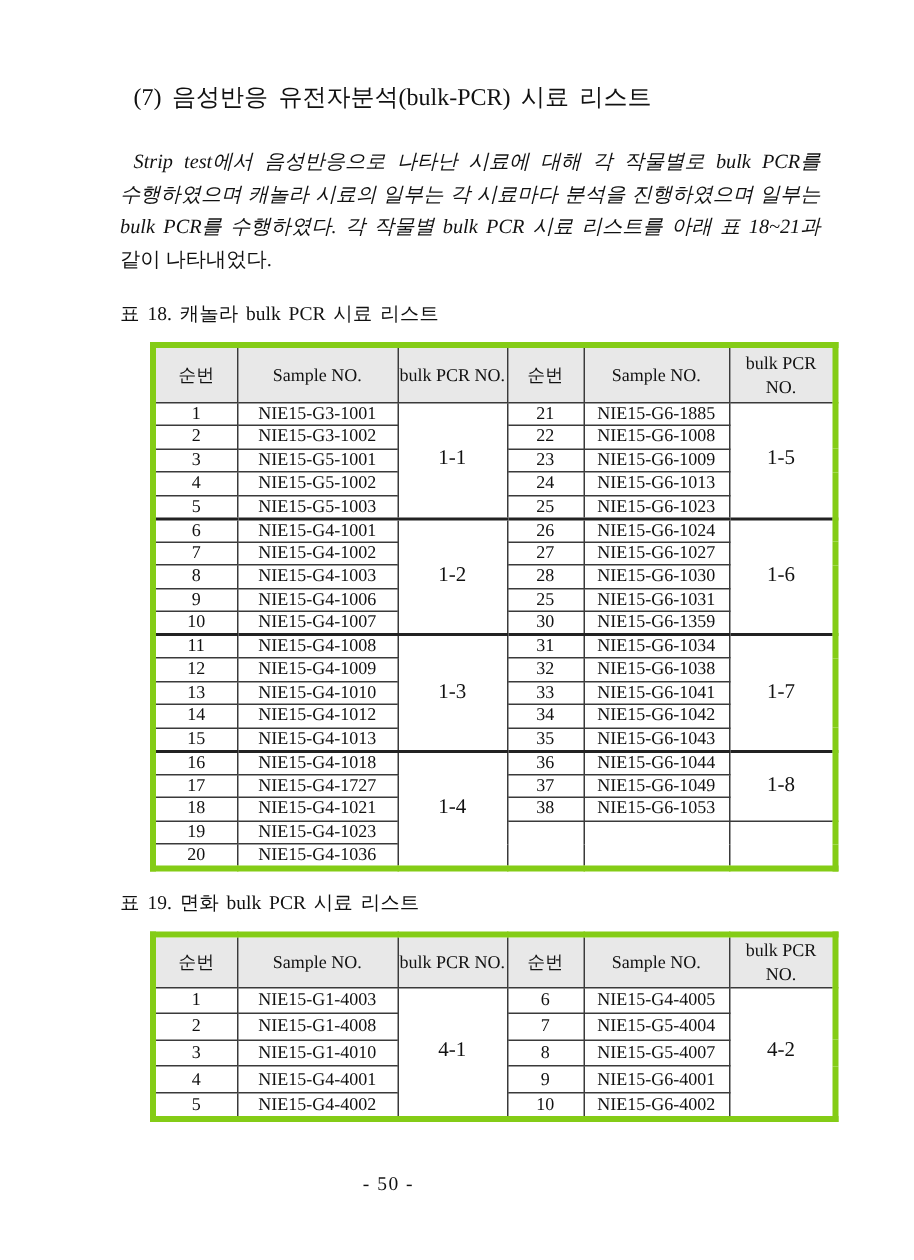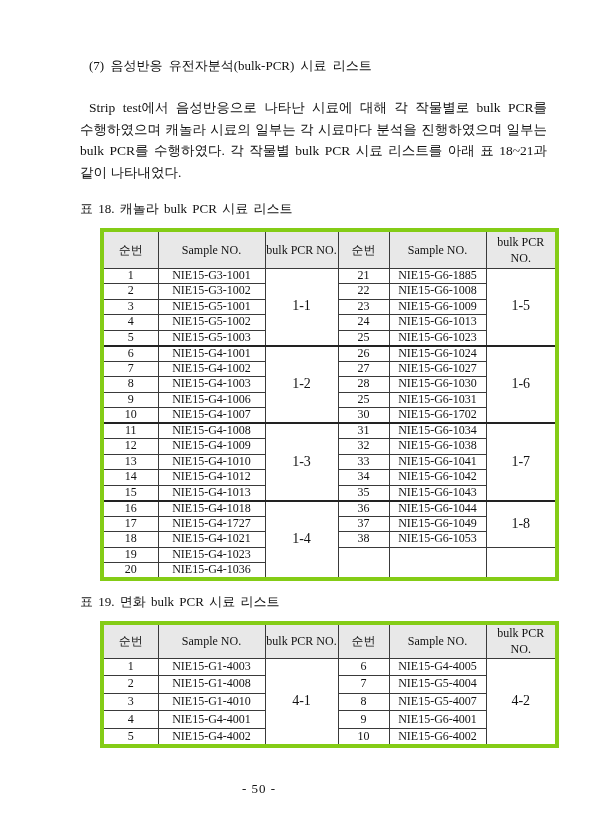--- a/index.html
+++ b/index.html
@@ -2,26 +2,26 @@
 <html style="--header-bg: #e8e8e8; --border-col: #3a3a3a;"><head>
 <meta charset="utf-8">
 <style>
   * { box-sizing: border-box; margin: 0; padding: 0; }
   html, body { width: 609px; height: 840px; background: #ffffff; }
   body { font-family: "Liberation Serif", "DejaVu Serif", serif; color: #111; }
   .page { position: relative; width: 609px; height: 840px; background: #fff; overflow: hidden; }
 
   .heading {
     position: absolute; left: 89px; top: 57px; width: 460px;
-    font-size: 13px; line-height: 18px; word-spacing: 3px; white-space: nowrap;
+    font-size: 16px; line-height: 18px; word-spacing: 3px; white-space: nowrap;
   }
 
   .para { position: absolute; left: 80px; top: 97px; width: 467px; }
   .pline { font-size: 13.5px; line-height: 21.5px; }
-  .pline.just { text-align: justify; text-align-last: justify; }
+  .pline.just { text-align: justify; text-align-last: justify; font-style: italic; }
   .pline.indent { text-indent: 9px; }
 
   .caption { position: absolute; left: 80px; font-size: 13px; line-height: 18px; word-spacing: 2px; white-space: nowrap; text-align: center; }
   .caption.c18 { top: 200px; }
   .caption.c19 { top: 593px; }
 
   table.t {
     position: absolute; left: 100px; width: 455px;
     border-collapse: collapse; table-layout: fixed;
     border: 4px solid #84cc16;
@@ -139,21 +139,21 @@
         <tr>
           <td>9</td>
           <td>NIE15-G4-1006</td>
           <td>25</td>
           <td>NIE15-G6-1031</td>
         </tr>
         <tr>
           <td>10</td>
           <td>NIE15-G4-1007</td>
           <td>30</td>
-          <td>NIE15-G6-1702</td>
+          <td>NIE15-G6-1359</td>
         </tr>
         <tr>
           <td class="gb">11</td>
           <td class="gb">NIE15-G4-1008</td>
           <td rowspan="5" class="bulk-cell gb">1-3</td>
           <td class="gb">31</td>
           <td class="gb">NIE15-G6-1034</td>
           <td rowspan="5" class="bulk-cell gb">1-7</td>
         </tr>
         <tr>

